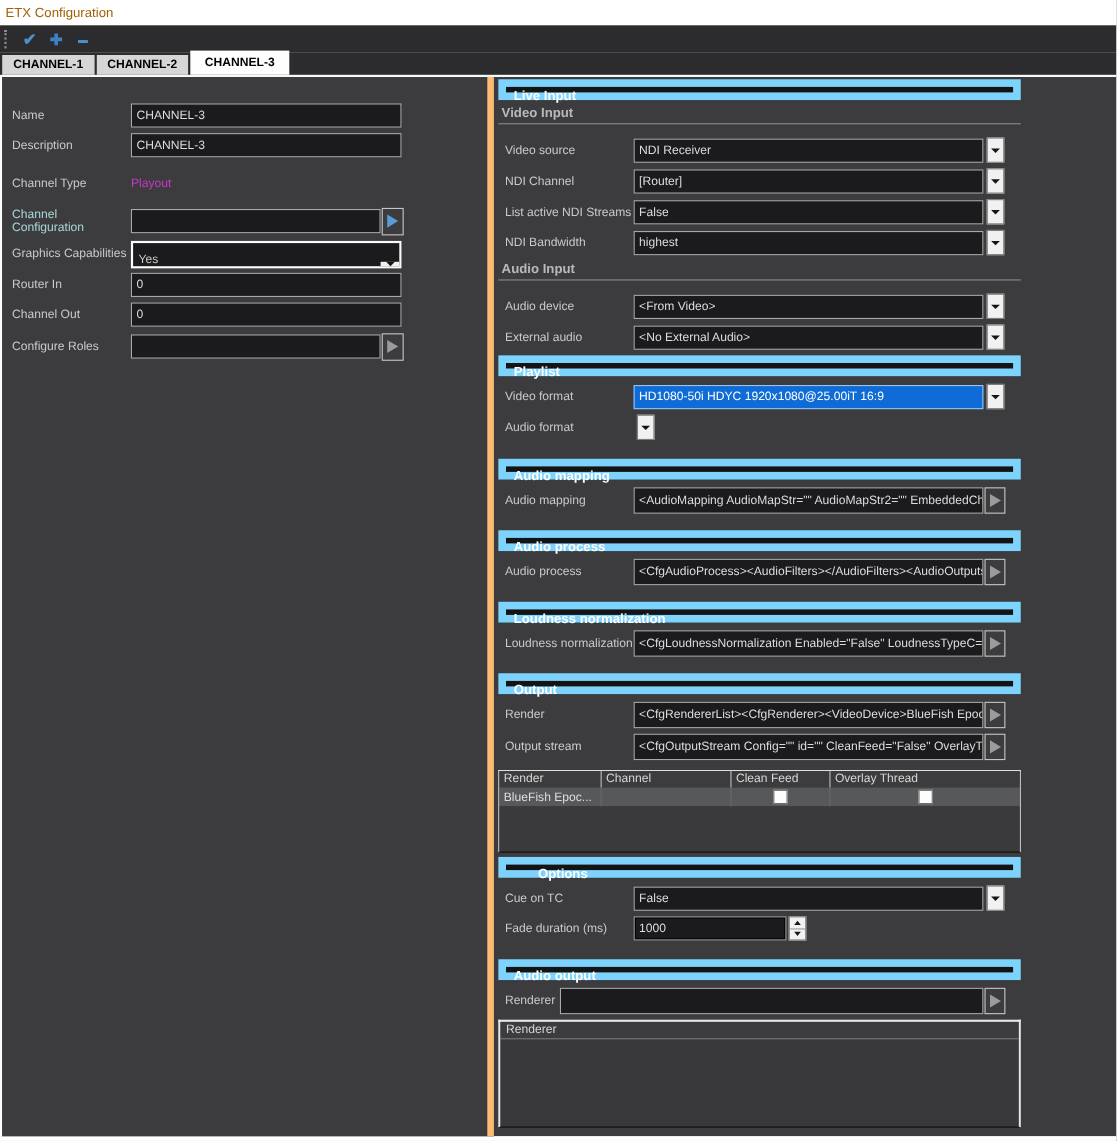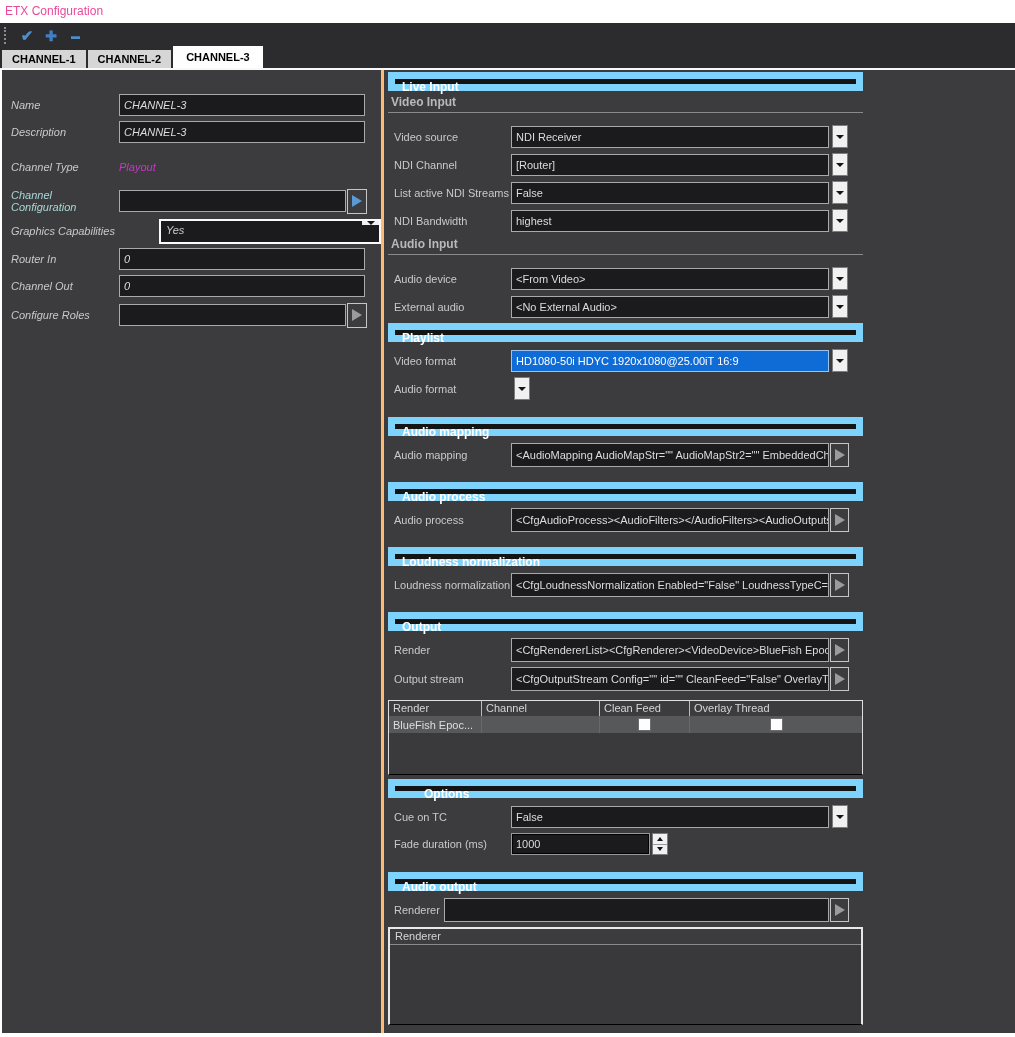--- a/index.html
+++ b/index.html
@@ -1,51 +1,51 @@
 <!DOCTYPE html>
 <html><head>
 <meta charset="utf-8">
 <style>
   * { margin:0; padding:0; box-sizing:border-box; }
   html,body { background:#ffffff; }
   body { font-family:"Liberation Sans", sans-serif; }
   .window { width:1015px; height:1037px; background:#ffffff; position:relative; overflow:hidden; }
 
-  .titlebar { height:23px; background:#ffffff; color:#ec4899; font-size:12px; padding:4px 0 0 5px; }
+  .titlebar { height:23px; background:#ffffff; color:#a16207; font-size:12px; padding:4px 0 0 5px; }
 
   .toolbar { height:25px; background:#2c2c2e; display:flex; align-items:center; }
   .grip { width:4px; height:17px; border-left:2px dotted #8c8c8c; margin:0 8px 0 4px; }
   .tb-icon { display:inline-flex; align-items:center; justify-content:center; width:22px; height:20px; margin-right:2px; font-size:15px; cursor:default; }
   .tb-icon.i-apply { color:#4d8fcc; font-weight:bold; }
   .tb-icon.i-add { color:#3f7fc2; font-size:14px; font-weight:bold; }
   .tb-icon.i-remove { color:#4d8fcc; font-size:9px; letter-spacing:-1px; }
 
   .tabstrip { height:20px; background:#2c2c2e; display:flex; align-items:flex-end; padding-left:2px; position:relative; }
   .tab { background:#d6d6d6; color:#000; font-size:11px; height:18px; line-height:18px; padding:0 10px; margin-right:2px;font-weight:bold; }
   .tab.active { background:#fefefe; height:22px; line-height:23px; padding:0 13px; position:relative; z-index:2; }
   .whiteline { height:2px; background:#f8f8f8; }
 
   .content { display:flex; height:963px; background:#3c3c3e; border-left:2px solid #ffffff; }
   .bottom-strip { height:4px; background:#ffffff; }
 
   
-  .left-panel { width:382px; flex:none; border-right:3px solid #fdba74; padding-top:24px; background:#3c3c3e;font-style:italic; }
+  .left-panel { width:447px; flex:none; border-right:6px solid #fdba74; padding-top:24px; background:#3c3c3e; }
   .lrow { display:flex; align-items:center; margin-bottom:5px; }
   .lrow .lbl { width:117px; flex:none; padding-left:9px; font-size:11px; color:#c9c9c9; }
   .lrow.cyan .lbl { color:#a7d8d8; }
   .field { background:#1b1b1d; border:1px solid #a9a9a9; height:22px; line-height:20px; padding:0 4px; font-size:11px; color:#dcdcdc; white-space:nowrap; overflow:hidden; }
   .input-field { width:246px; }
   .static-row { margin-top:16px; margin-bottom:13px; height:16px; }
   .static-val { font-size:11px; color:#c936c9; }
   .lexpand-field { width:227px; }
   .expand-btn { width:20px; height:25px; flex:none; background:#3c3c3e; border:1px solid #c6c6c6; display:flex; align-items:center; justify-content:center; margin-left:1px; }
   .tri { width:0; height:0; border-top:6px solid transparent; border-bottom:6px solid transparent; border-left:10px solid #9b9b9b; }
   .tri.blue { border-left-color:#5b9bd5; }
   .lrow.tall { height:26px; margin-bottom:4px; }
-  .combo-focused { width:246px; height:25px; border:2px solid #fafafa; background:#1b1b1d; display:flex; align-items:flex-start;margin-left:40px; }
+  .combo-focused { width:246px; height:25px; border:2px solid #fafafa; background:#1b1b1d; display:flex; align-items:flex-end; }
   .cf-val { flex:1; font-size:11px; color:#c9c9c9; padding:3px 0 0 5px; }
   .cf-btn { width:17px; flex:none; background:#f1f1f1; display:flex; align-items:center; justify-content:center; }
   .arr { width:0; height:0; border-left:4px solid transparent; border-right:4px solid transparent; border-top:4px solid #151515; }
 
   
   .right-wrap { flex:1; padding-top:2px; }
   .right-panel { width:475px; margin-left:4px; }
   .sec-header { height:19px; line-height:16px; background:#141415; border:7px solid #7dd3fc; color:#ffffff; font-weight:bold; font-size:12px; padding-left:7px; margin-top:15px; }
   [data-name="section-header-live-input"] { margin-top:0; }
   [data-name="section-header-playlist"] { margin-top:2px; }

